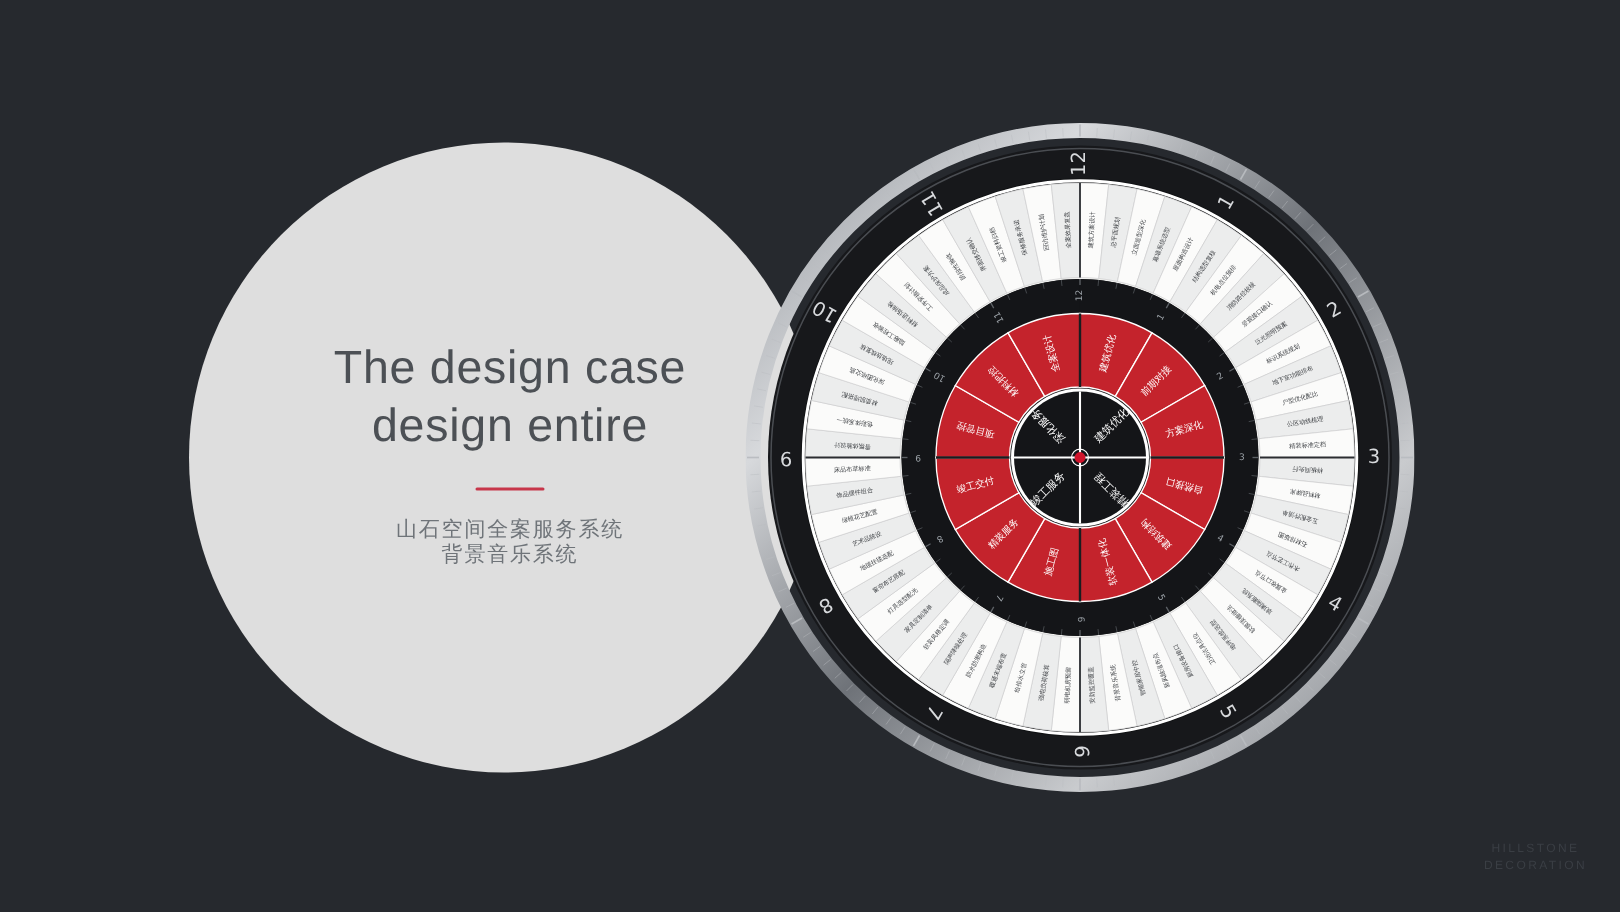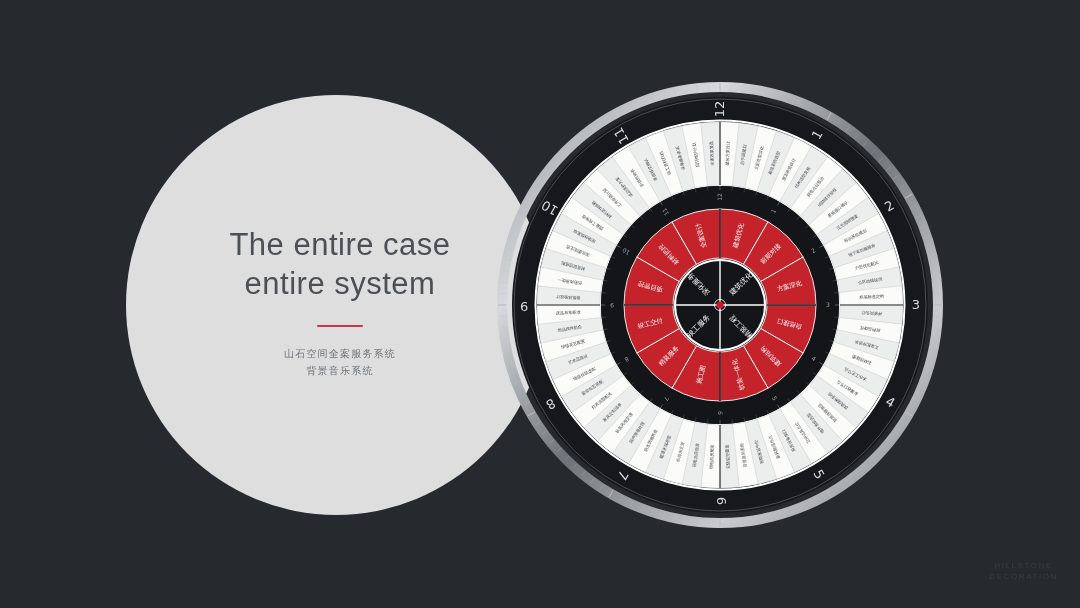--- a/index.html
+++ b/index.html
@@ -21,21 +21,21 @@
     pointer-events:none;
   }
   .title-line{
     font-size:31px;line-height:39px;color:#4c5055;font-weight:300;
     letter-spacing:.5px;white-space:nowrap;
   }
   .accent{
     width:46px;height:2px;background:#c7364a;margin:22px auto 18px auto;border-radius:1px;
   }
   .sub-line{
-    font-size:10px;line-height:17px;color:#6f7479;letter-spacing:1.2px;
+    font-size:14px;line-height:17px;color:#6f7479;letter-spacing:1.2px;
     font-family:Liberation Serif, serif;
   }
 
   
   .watermark{
     position:absolute;right:22px;bottom:26px;text-align:center;
     color:#3a3e44;font-size:8px;letter-spacing:1.6px;line-height:11px;
   }
 
   
@@ -44,22 +44,22 @@
   text{font-family:"DejaVu Sans", sans-serif;}
 </style>
 </head>
 <body>
 
 <div id="stage">
 
   <div class="gray-disc"></div>
 
   <div class="title-block">
-    <div class="title-line">The entire case</div>
-    <div class="title-line">entire system</div>
+    <div class="title-line">The design case</div>
+    <div class="title-line">design entire</div>
     <div class="accent"></div>
     <div class="sub-line">山石空间全案服务系统</div>
     <div class="sub-line">背景音乐系统</div>
   </div>
 
   <div class="watermark">
     <div>HILLSTONE</div>
     <div>DECORATION</div>
   </div>
 

